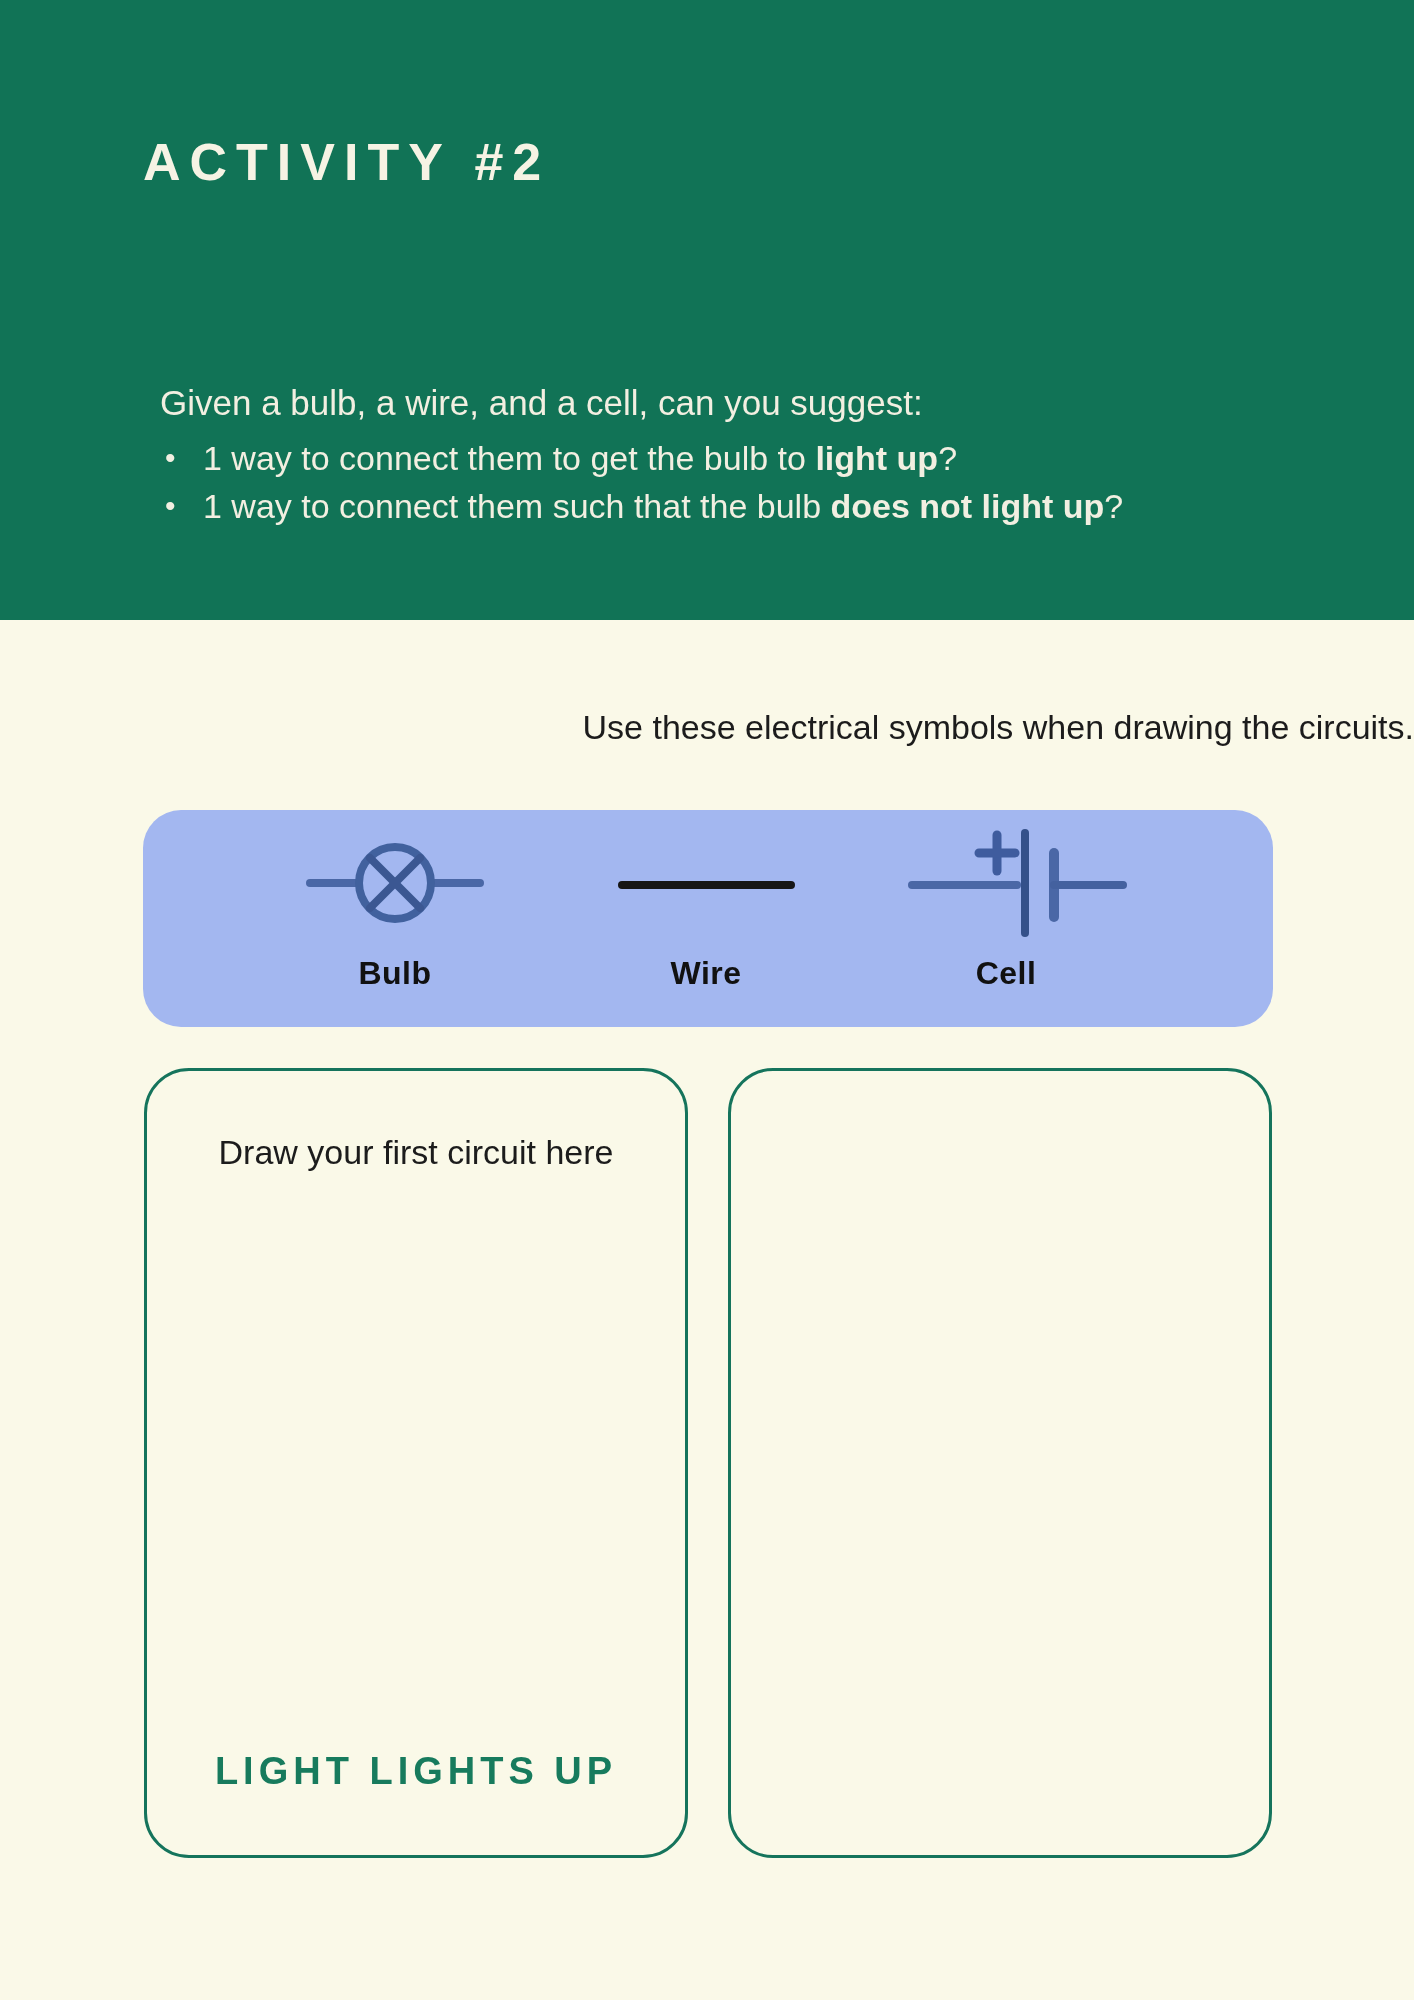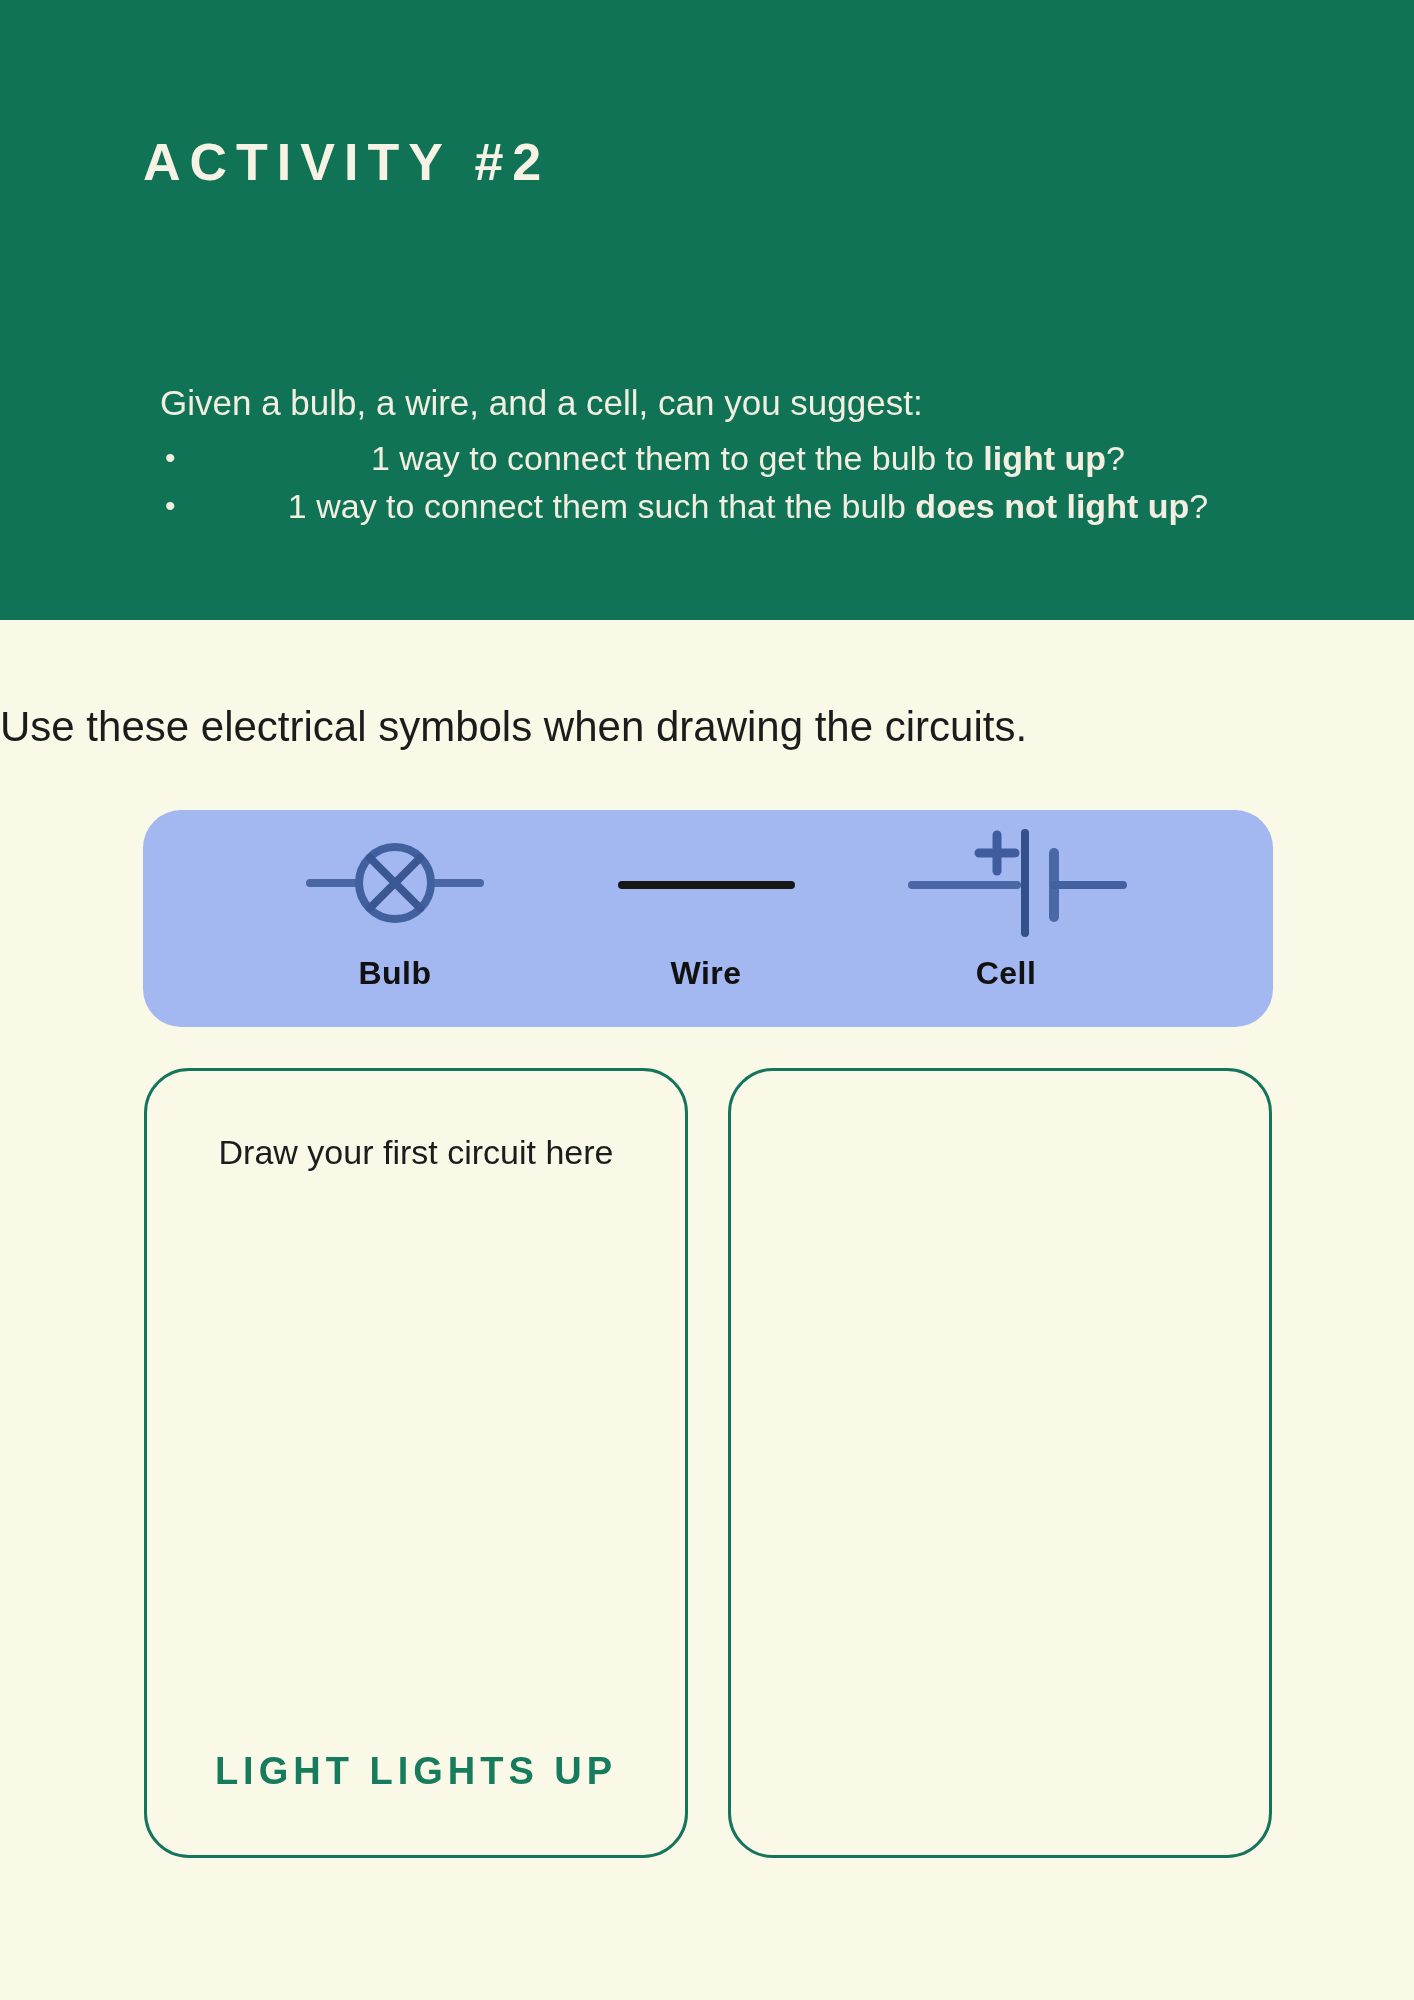--- a/index.html
+++ b/index.html
@@ -4,21 +4,21 @@
 <style>
   html,body{margin:0;padding:0;background:#e8e8e0;}
   .page{
     position:relative;width:1414px;height:2000px;margin:0 auto;
     background:#FAF9E8;overflow:hidden;
     font-family:"Liberation Sans",sans-serif;
   }
   
   .header{
     position:absolute;left:0;top:0;width:1414px;height:620px;
-    background:#117356;color:#F6F3E4;text-align:center;
+    background:#117356;color:#F6F3E4;
   }
   .kicker{
     position:absolute;left:143px;top:132px;
     font-size:52px;font-weight:700;letter-spacing:9px;color:#F6F3E4;
   }
   .title{
     position:absolute;left:137px;top:226px;
     font-family:"DejaVu Serif",serif;
     font-size:76px;font-weight:700;letter-spacing:1px;color:#F8F6E7;
     white-space:nowrap;
@@ -33,21 +33,21 @@
     font-size:34px;line-height:48px;color:#F2EFE1;
   }
   .bullets li{position:relative;padding-left:60px;}
   .bullets li .dot{
     position:absolute;left:22px;top:0;font-size:30px;
   }
   .b{font-weight:700;}
   
   .use-line{
     position:absolute;left:0;top:706px;width:1414px;
-    text-align:left;font-size:42px;line-height:42px;color:#1C1C1C;
+    text-align:right;font-size:34px;line-height:42px;color:#1C1C1C;
   }
   
   .panel{
     position:absolute;left:143px;top:810px;width:1130px;height:217px;
     background:#A3B7F0;border-radius:38px;
   }
   .sym{position:absolute;}
   .sym-label{
     position:absolute;top:955px;width:200px;text-align:center;
     font-size:32px;font-weight:700;color:#111;letter-spacing:.5px;

